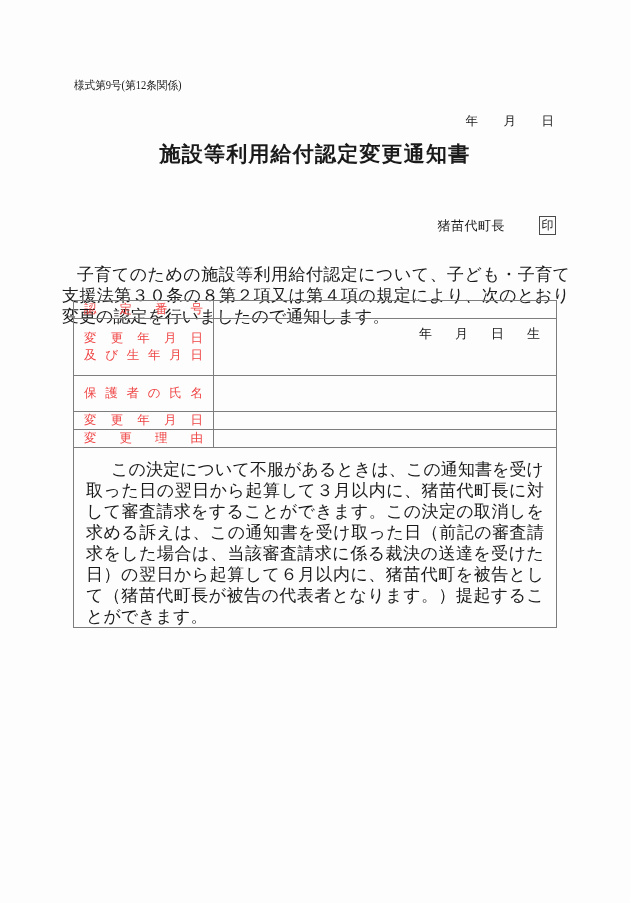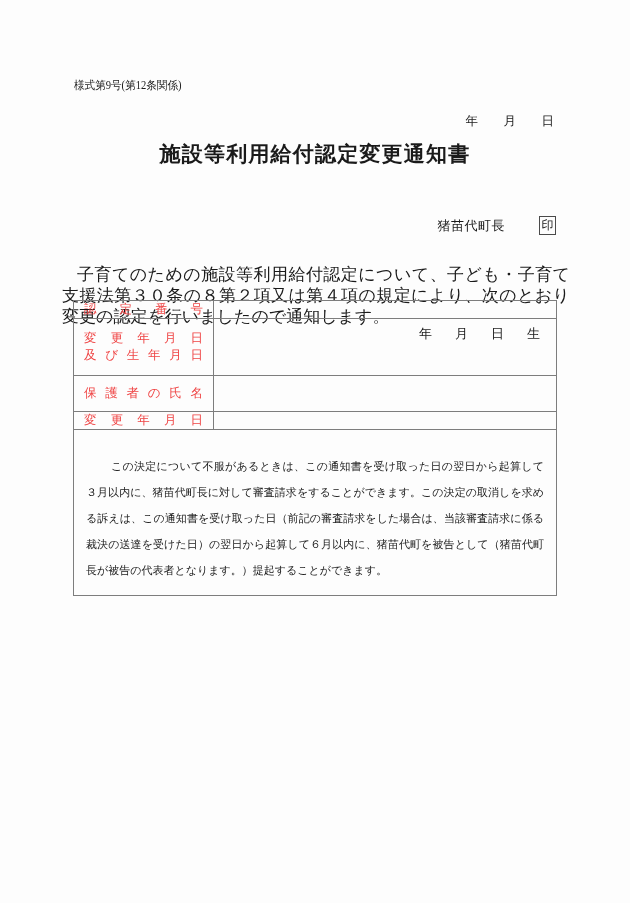--- a/index.html
+++ b/index.html
@@ -146,22 +146,22 @@
   }
   .birth-line .dchar { display: inline-block; width: 36px; text-align: left; }
   .birth-line .dchar.last { width: auto; }
 
   
   .notice-cell {
     height: 165px;
     vertical-align: top;
   }
   .notice-text {
-    font-size: 11px;
-    line-height: 26px;
+    font-size: 17px;
+    line-height: 21px;
     padding: 11px 12px 0 12px;
     text-align: justify;
     text-justify: inter-ideograph;
     text-indent: 25px;
   }
 </style>
 </head>
 <body>
 
 <div class="page">
@@ -213,20 +213,26 @@
       <tr class="row-h1">
         <td class="lbl">
           <span class="sp">変更年月日</span>
         </td>
         <td class="val"></td>
       </tr>
 
 
 
 
+      <tr class="row-h1">
+        <td class="lbl">
+          <span class="sp">変更理由</span>
+        </td>
+        <td class="val"></td>
+      </tr>
 
       <tr>
         <td class="notice-cell" colspan="2">
           <div class="notice-text">この決定について不服があるときは、この通知書を受け取った日の翌日から起算して３月以内に、猪苗代町長に対して審査請求をすることができます。この決定の取消しを求める訴えは、この通知書を受け取った日（前記の審査請求をした場合は、当該審査請求に係る裁決の送達を受けた日）の翌日から起算して６月以内に、猪苗代町を被告として（猪苗代町長が被告の代表者となります。）提起することができます。</div>
         </td>
       </tr>
     </tbody>
   </table>
 
 </div>

